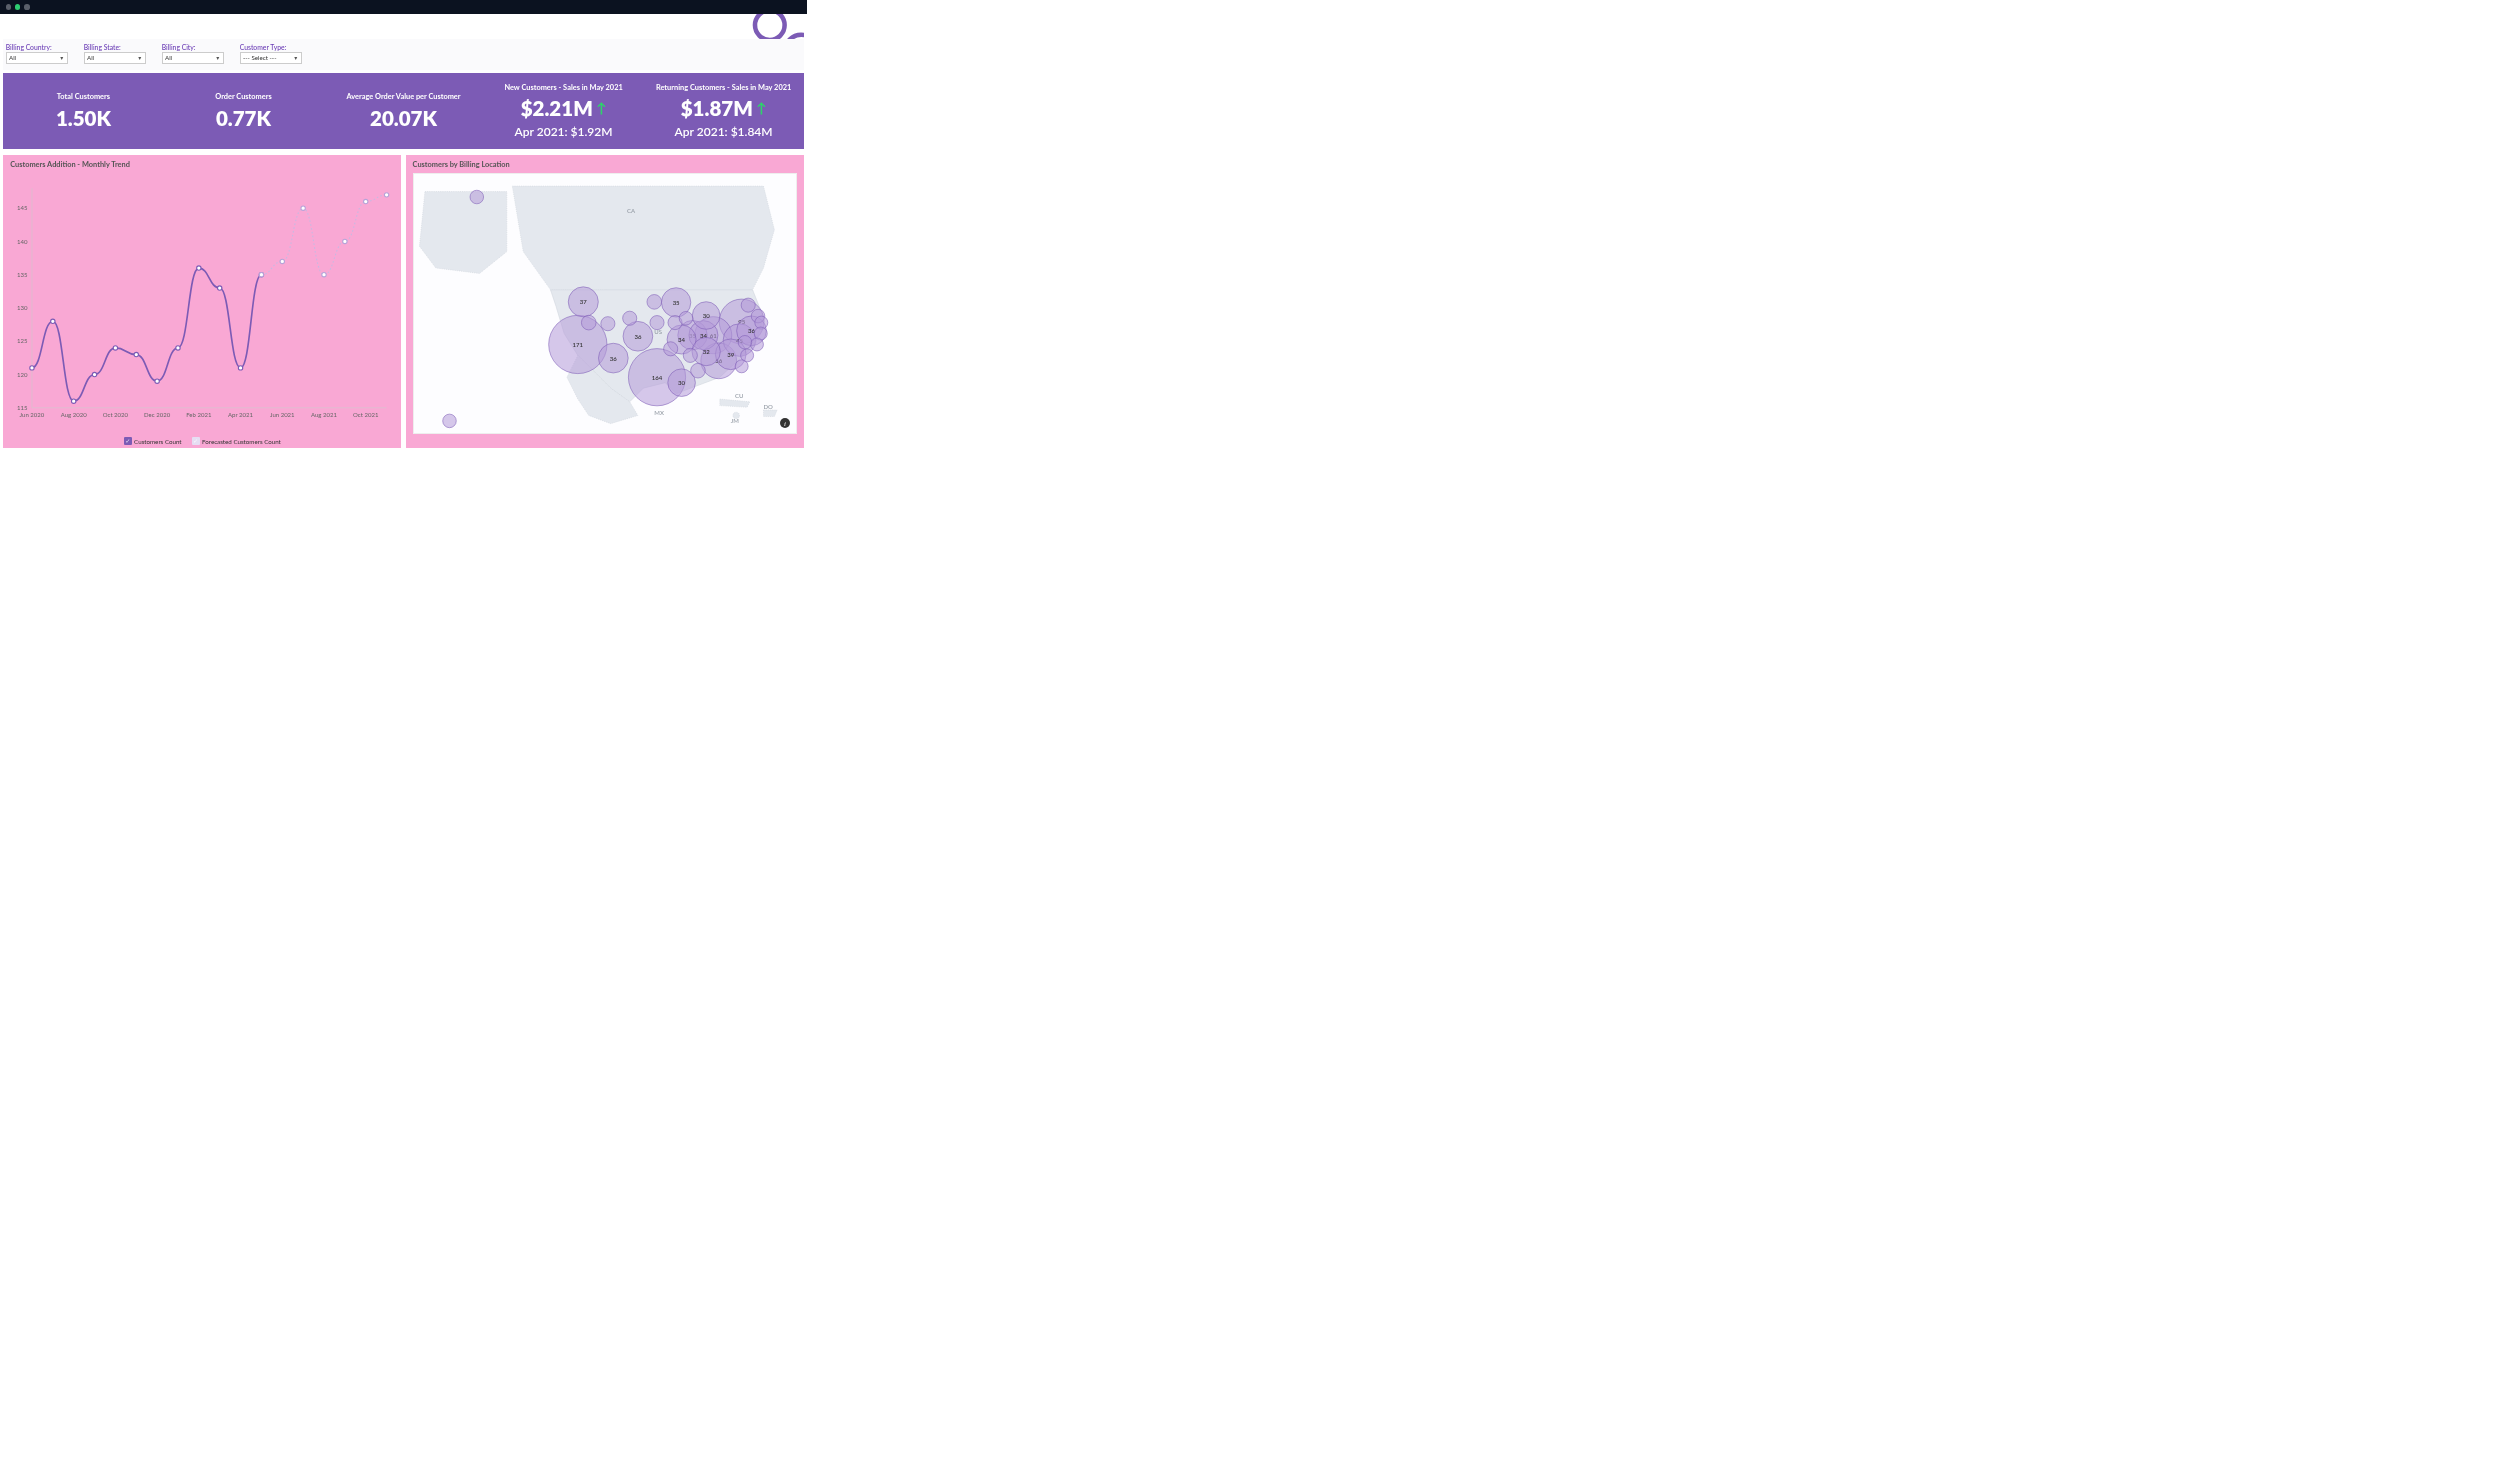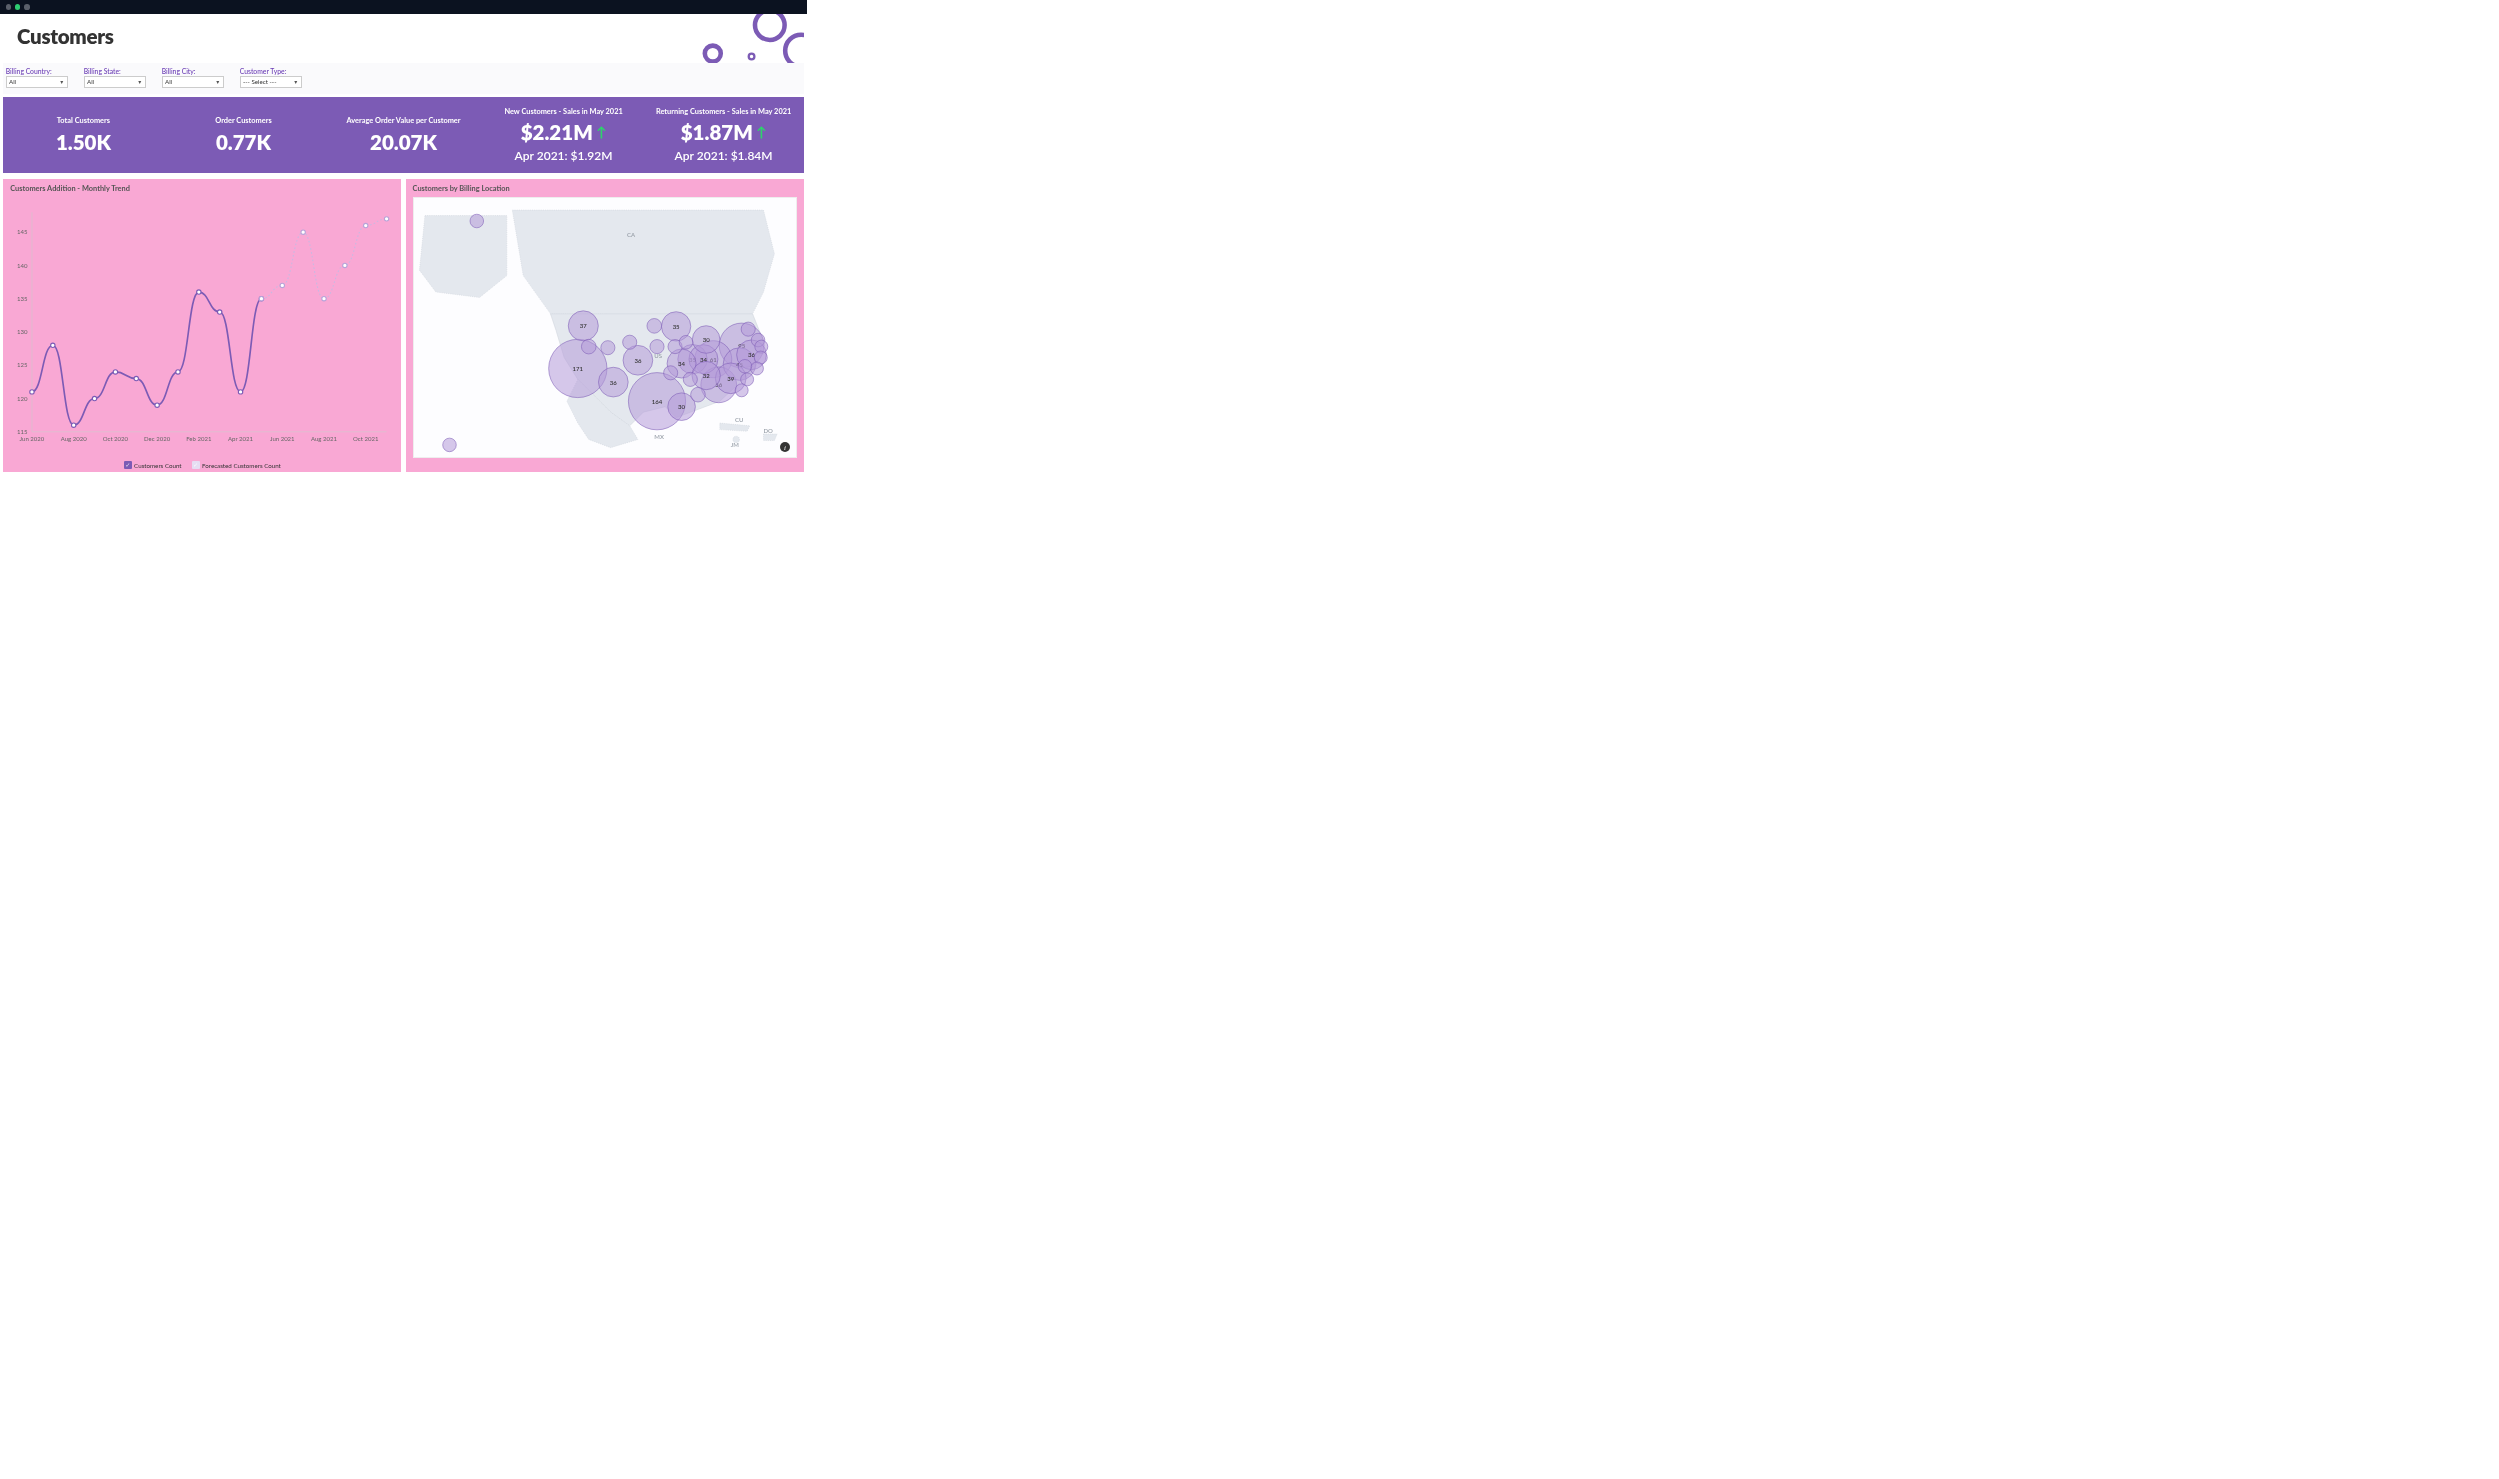--- a/index.html
+++ b/index.html
@@ -93,21 +93,20 @@
 
 <div class="titlebar">
   <div class="dot red"></div>
   <div class="dot green"></div>
   <div class="dot gray"></div>
 </div>
 
 <div class="page">
 
   <div class="header">
-    <div class="page-title">Customers</div>
     <svg class="bubbles-deco" width="114" height="57" viewBox="0 0 200 100">
       <circle cx="40" cy="80" r="14" fill="none" stroke="#7c5bb5" stroke-width="8"></circle>
       <circle cx="108" cy="85" r="5" fill="none" stroke="#7c5bb5" stroke-width="4"></circle>
       <circle cx="140" cy="30" r="26" fill="none" stroke="#7c5bb5" stroke-width="8"></circle>
       <circle cx="195" cy="75" r="28" fill="none" stroke="#7c5bb5" stroke-width="8"></circle>
     </svg>
   </div>
 
   <div class="filter-bar">
     <div class="filter">

